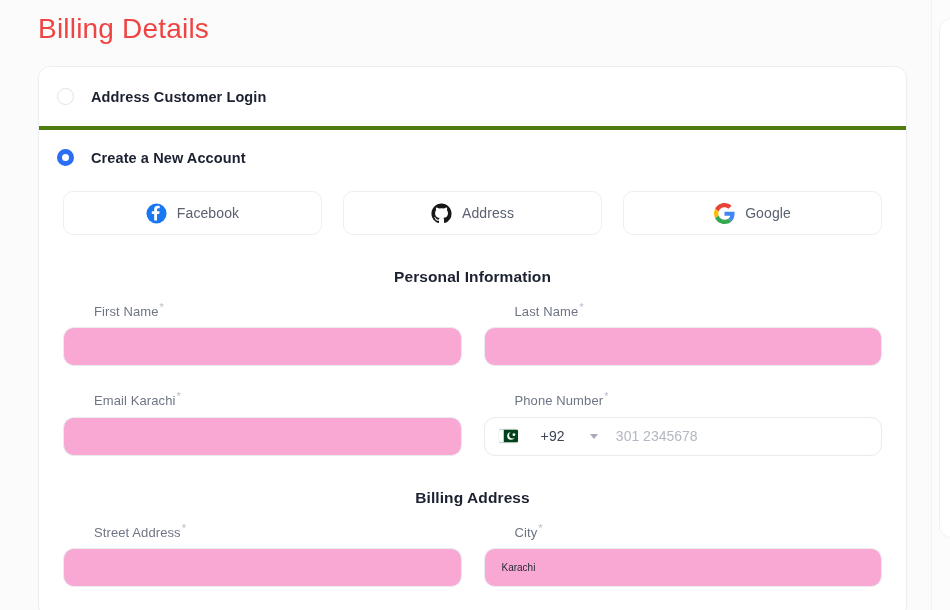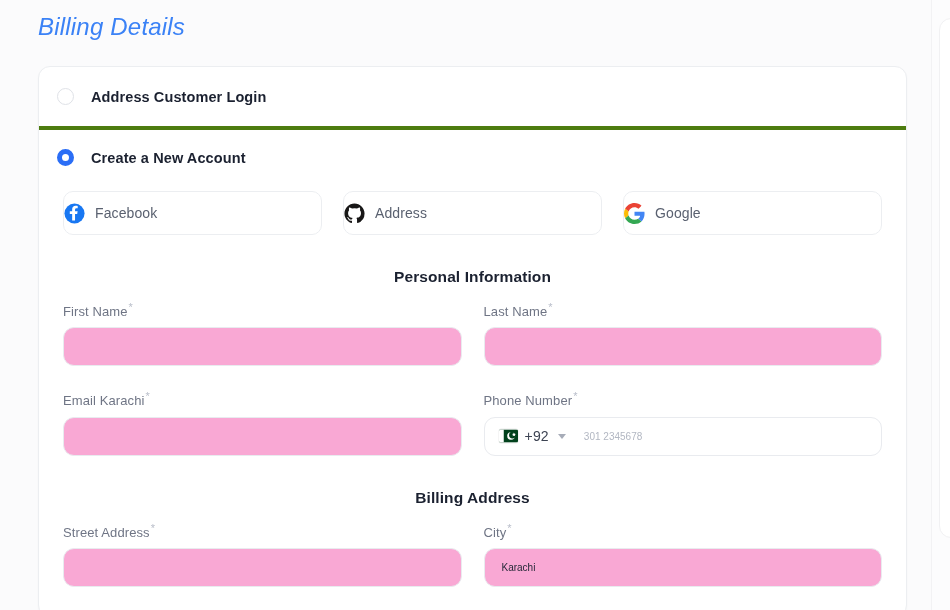--- a/index.html
+++ b/index.html
@@ -34,25 +34,24 @@
     width: 30px; height: 520px;
     background: #ffffff;
     border: 1px solid #f1f1f3;
     border-radius: 12px;
   }
 
   .page-title {
     position: absolute;
     left: 38px;
     top: 13px;
-    font-size: 24px;
+    font-size: 28px;
     font-weight: 400;
     letter-spacing: 0.2px;
-    color: #3b82f6;
-    font-style: italic;
+    color: #ef4444;
   }
 
   .card {
     position: absolute;
     left: 38px;
     top: 66px;
     width: 869px;
     background: #ffffff;
     border: 1px solid #eceef1;
     border-radius: 12px;
@@ -101,21 +100,21 @@
     margin-top: 6px;
   }
   .social-btn {
     flex: 1 1 0;
     height: 44px;
     border: 1px solid #eceef1;
     border-radius: 10px;
     background: #fff;
     display: flex;
     align-items: center;
-    justify-content: flex-start;
+    justify-content: center;
     gap: 10px;
     cursor: pointer;
   }
   .social-label {
     font-size: 14px;
     color: #5a6170;
     letter-spacing: 0.1px;
   }
   .social-icon { width: 21px; height: 21px; display: block; flex: 0 0 auto; }
 
@@ -136,20 +135,21 @@
     margin-top: 15px;
   }
 
   .field { display: block; }
   .field-label {
     display: block;
     font-size: 13px;
     color: #6f7585;
     letter-spacing: 0.1px;
     margin-bottom: 8px;
+    margin-left: 31px;
   }
   .req {
     color: #b8bdc9;
     font-size: 11px;
     vertical-align: super;
     margin-left: 1px;
   }
 
   .input {
     width: 100%;
@@ -174,21 +174,21 @@
     border: 1px solid #e9ebef;
     border-radius: 11px;
     background: #fff;
     display: flex;
     align-items: center;
     padding-left: 14px;
   }
   .country-sel {
     display: flex;
     align-items: center;
-    gap: 7px;
+    gap: 23px;
     cursor: pointer;
     flex: 0 0 auto;
   }
   .flag {
     width: 19px; height: 14px;
     border-radius: 2px;
     overflow: hidden;
     display: block;
     box-shadow: 0 0 0 0.5px rgba(0,0,0,0.08);
   }
@@ -205,21 +205,21 @@
     margin-left: 2px;
   }
   .phone-input {
     border: none;
     outline: none;
     background: transparent;
     flex: 1 1 auto;
     height: 100%;
     padding: 0 14px 0 18px;
     font-family: "Liberation Sans", sans-serif;
-    font-size: 10px;
+    font-size: 14px;
     color: #1f2533;
   }
   .phone-input::placeholder { color: #b2b7c2; }
 
   .card-bottom-pad { height: 29px; }
 </style>
 </head>
 <body>
 
 <div class="page">

